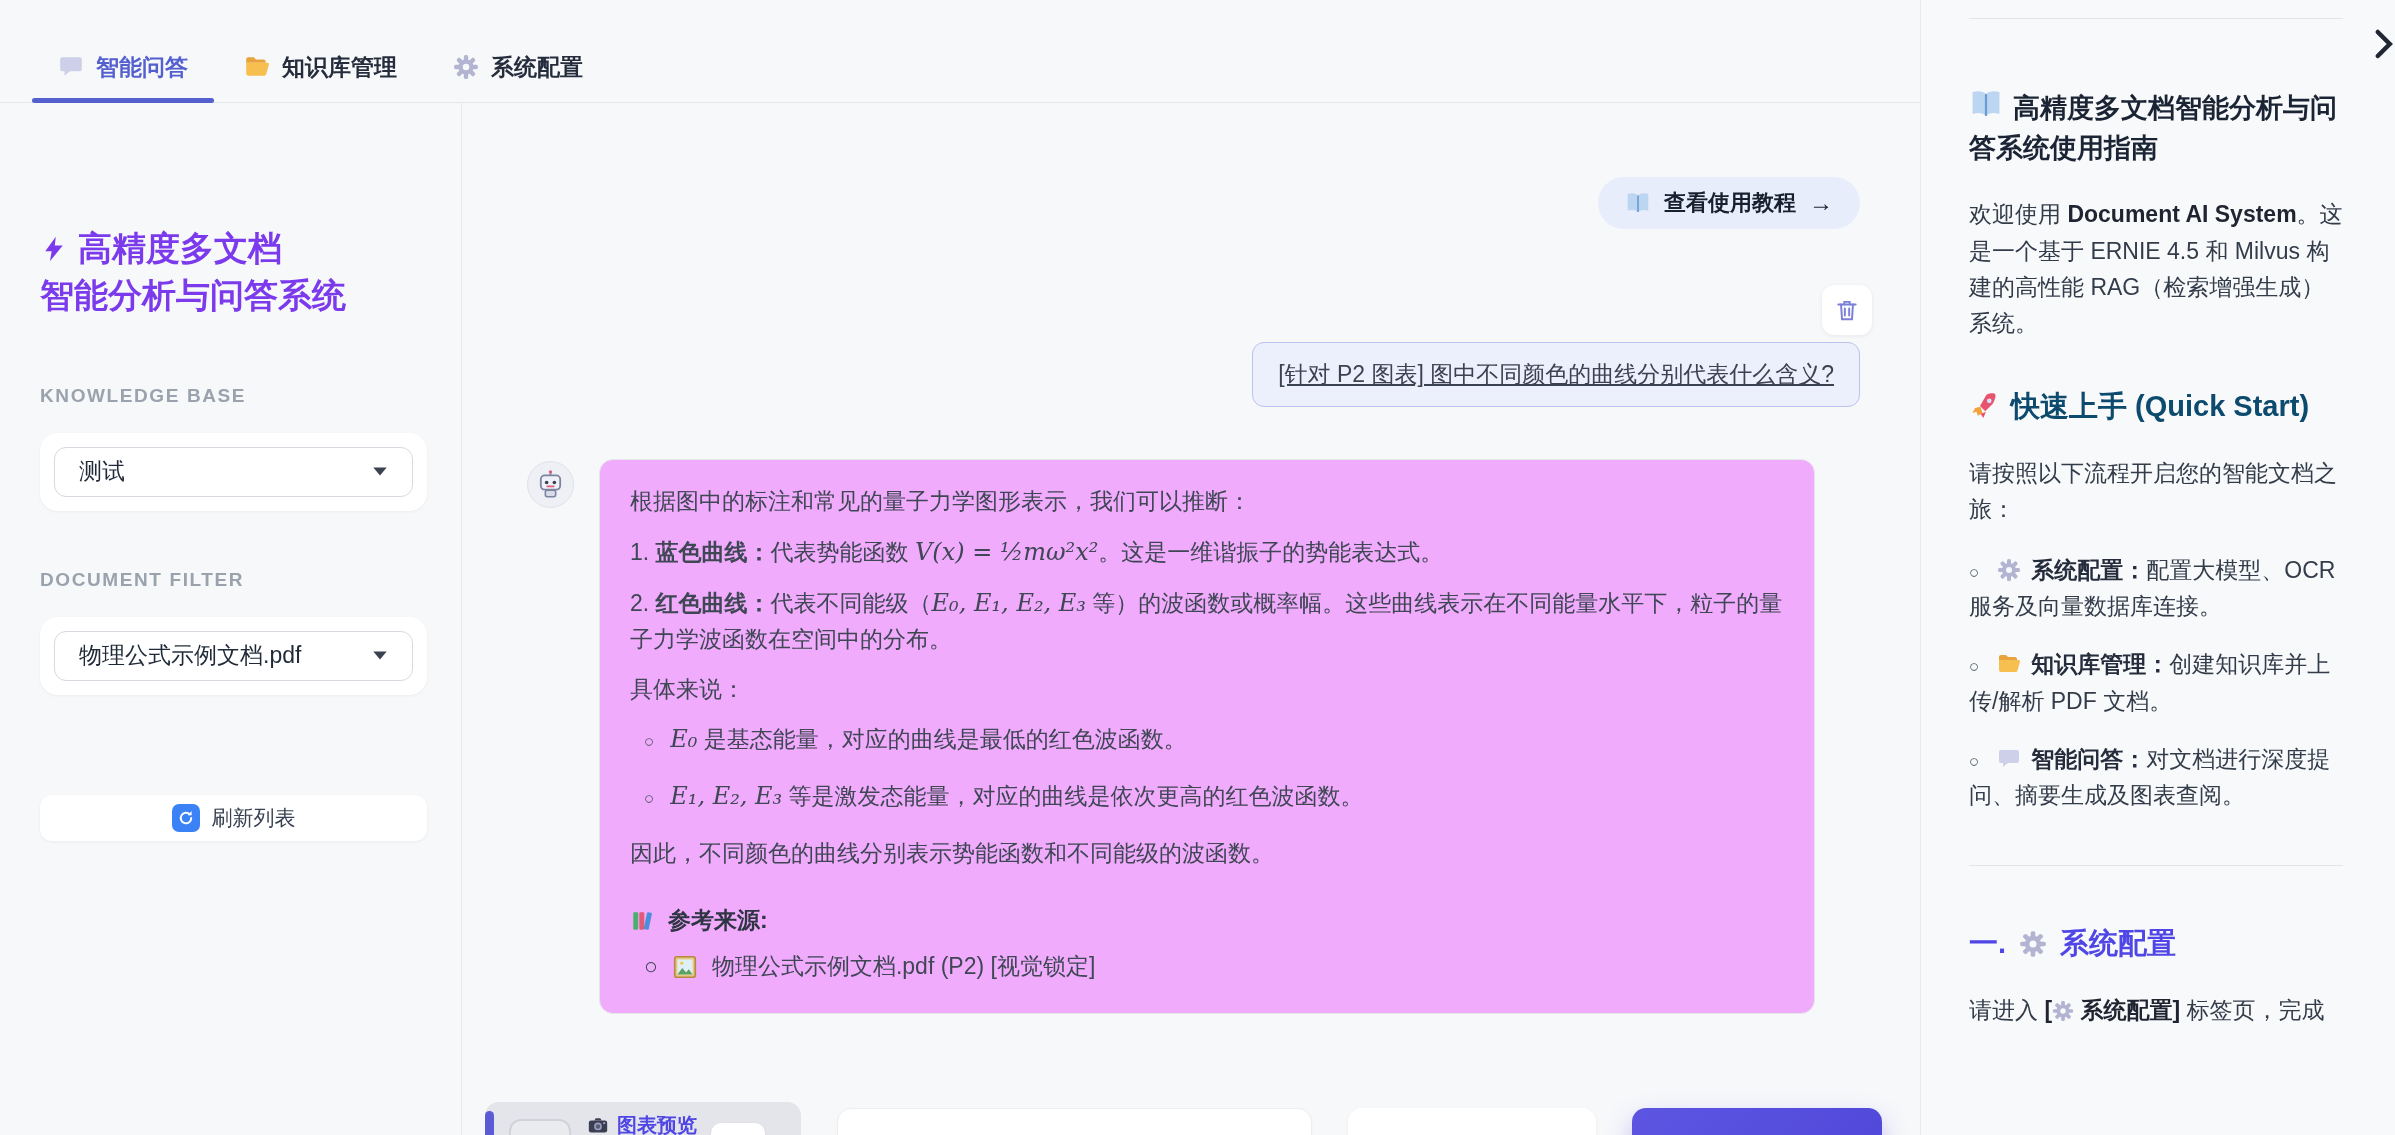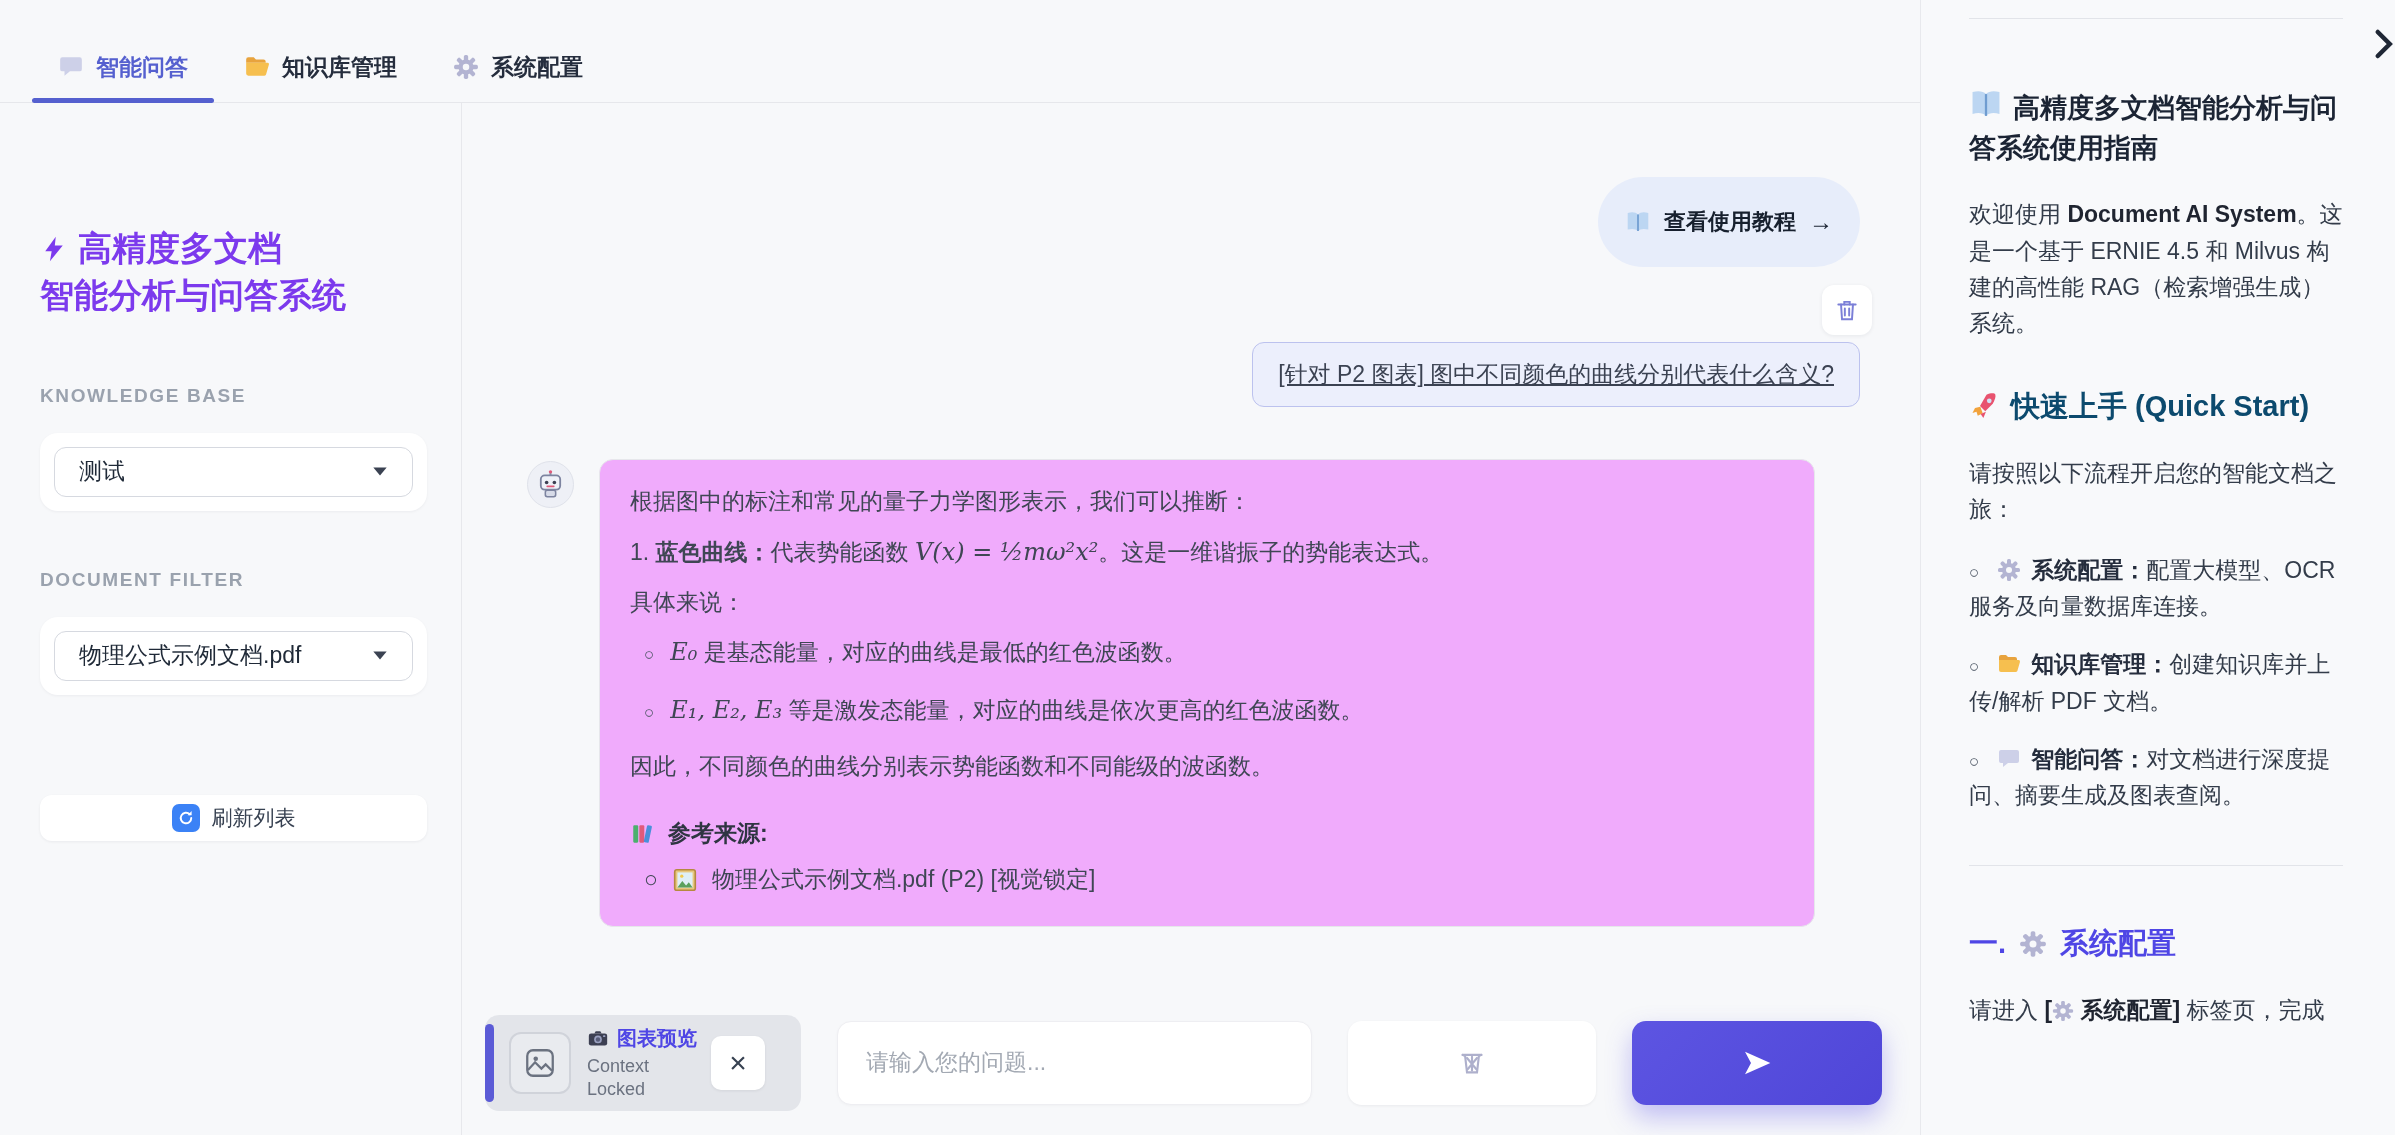--- a/index.html
+++ b/index.html
@@ -19,21 +19,21 @@
          font-size:23px; font-weight:700; color:#252d3d; position:relative; cursor:pointer; }
   .tab .t-ico { width:26px; height:26px; }
   .tab.active { color:#5560cf; }
   .tab.active::after { content:""; position:absolute; left:2px; right:2px; bottom:-1px;
                        height:5px; background:#5560cf; border-radius:3px; }
 
   .content { flex:1; display:flex; position:relative; min-height:0; }
 
   .tutorial-btn { position:absolute; top:74px; right:60px; z-index:5;
       display:flex; align-items:center; gap:13px; background:#e7edfa; border:none;
-      border-radius:999px; padding:30px 27px; font-size:22px; font-weight:700;
+      border-radius:999px; padding:11px 27px; font-size:22px; font-weight:700;
       color:#17202e; cursor:pointer; font-family:Liberation Serif, serif; }
   .tutorial-btn .arrow { font-size:24px; font-weight:400; }
 
   
   .sidebar { width:462px; flex:none; border-right:1px solid #e7e8ec;
              padding:122px 34px 0 40px; }
   .side-title { font-size:34px; font-weight:800; color:#7c3aed; line-height:1.38; }
   .side-title .bolt { display:inline-block; vertical-align:-3px; margin-right:10px; }
   .side-label { margin-top:66px; font-size:19px; font-weight:700; color:#9aa2ae;
                 letter-spacing:1.6px; }
@@ -254,20 +254,21 @@
               <path d="M9.5 13.4h5" stroke="#e05a7a" stroke-width="1.4" stroke-linecap="round"></path>
               <rect x="8" y="16.5" width="8" height="5" rx="1.5" fill="#d7dbe8" stroke="#7d84a0" stroke-width="1.2"></rect>
             </svg>
         </div>
 
         <div class="assistant-bubble">
           <p class="msg-p">根据图中的标注和常见的量子力学图形表示，我们可以推断：</p>
 
           <p class="msg-p"><span>1. </span><b>蓝色曲线：</b><span>代表势能函数 </span><span class="math">V(x) = ½mω²x²</span><span>。这是一维谐振子的势能表达式。</span></p>
 
+          <p class="msg-p"><span>2. </span><b>红色曲线：</b><span>代表不同能级（</span><span class="math">E₀, E₁, E₂, E₃</span><span> 等）的波函数或概率幅。这些曲线表示在不同能量水平下，粒子的量子力学波函数在空间中的分布。</span></p>
 
           <p class="msg-p">具体来说：</p>
 
           <div class="msg-li"><span class="circ">○</span><span class="math">E₀</span><span> 是基态能量，对应的曲线是最低的红色波函数。</span></div>
           <div class="msg-li"><span class="circ">○</span><span class="math">E₁, E₂, E₃</span><span> 等是激发态能量，对应的曲线是依次更高的红色波函数。</span></div>
 
           <p class="conclusion">因此，不同颜色的曲线分别表示势能函数和不同能级的波函数。</p>
 
           <p class="ref-head">
             <span>

